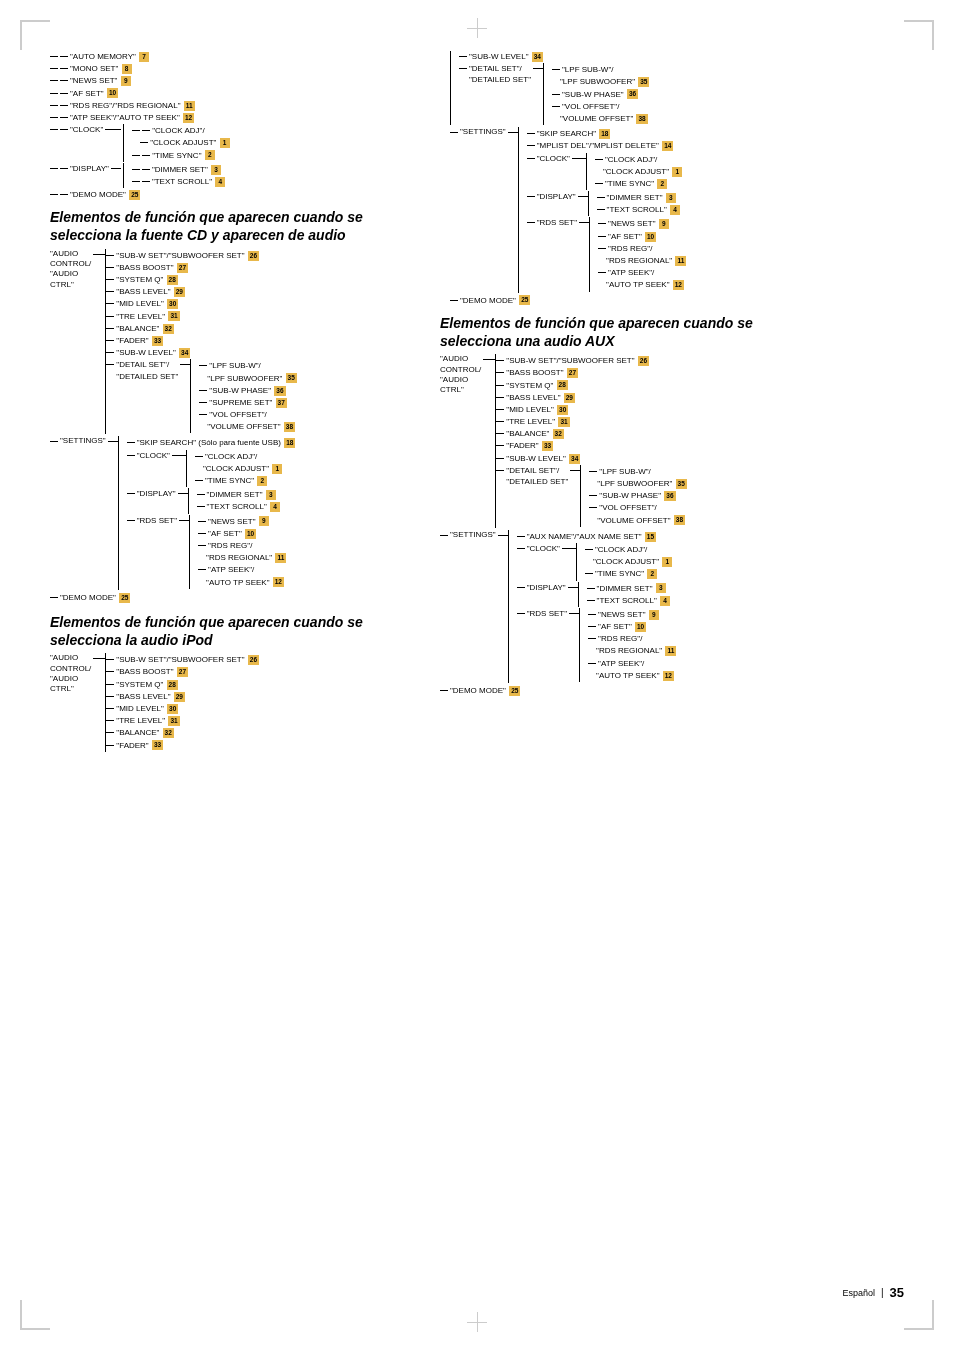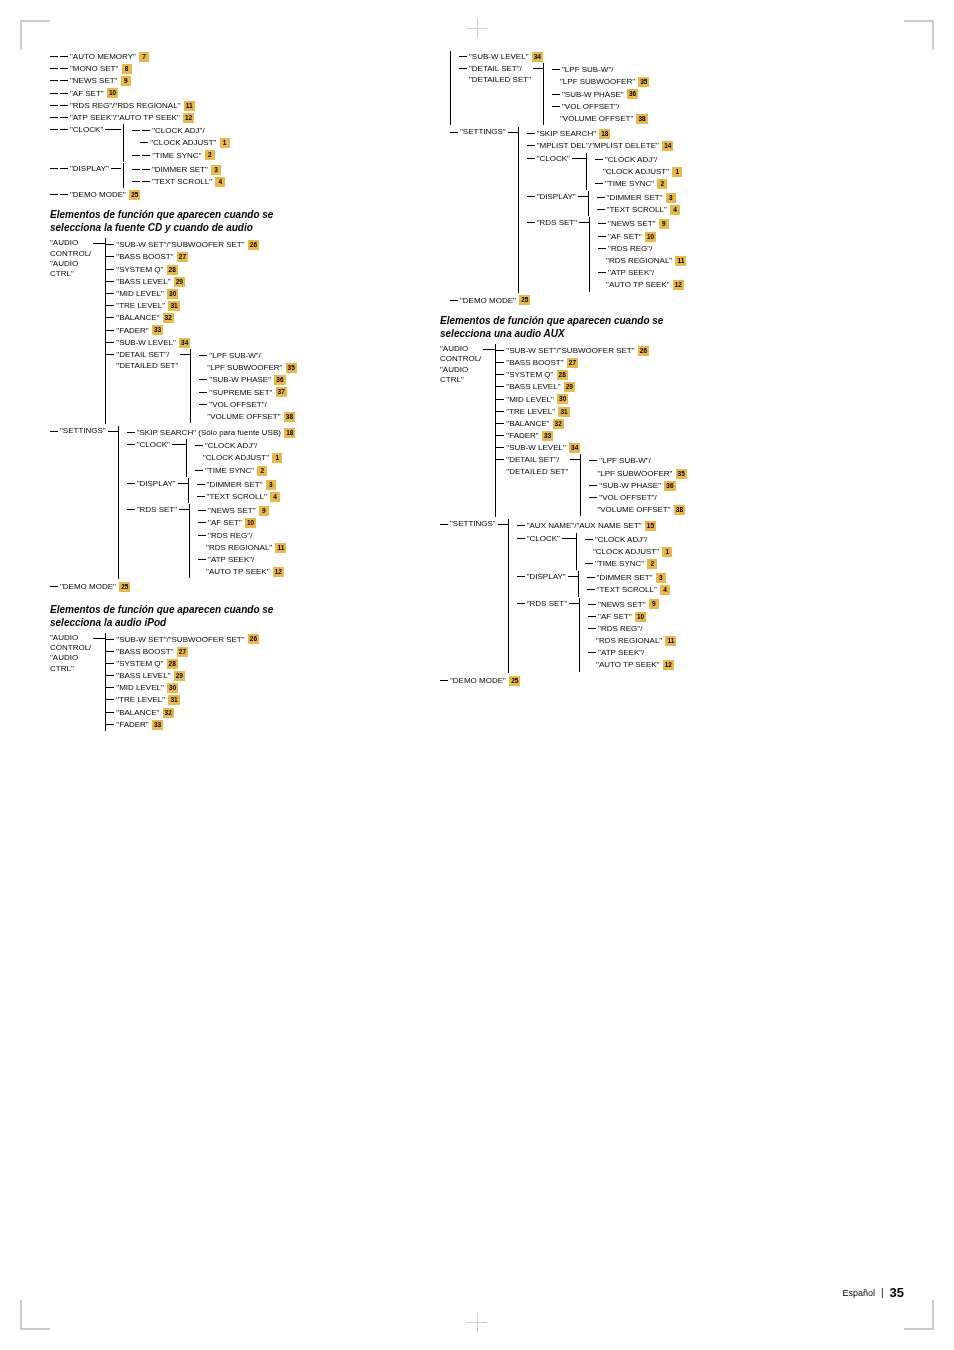--- a/index.html
+++ b/index.html
@@ -69,21 +69,21 @@
       width: 370px;
       flex-shrink: 0;
     }
 
     .col-right {
       flex: 1;
     }
 
     
     .section-heading {
-      font-size: 10px;
+      font-size: 14px;
       font-weight: bold;
       font-style: italic;
       margin-bottom: 4px;
       line-height: 1.3;
     }
 
     
     .tree-section {
       margin-bottom: 10px;
       position: relative;
@@ -246,21 +246,21 @@
 
           <div class="tree-item">
             <span style="display:inline-block;width:8px;height:1px;background:#000;flex-shrink:0;margin-top:5px;margin-right:2px;"></span>
             <span class="label">"DEMO MODE" <span class="badge">25</span></span>
           </div>
         </div>
       </div>
 
       <div class="section-heading" style="margin-top:8px;">
         <div>Elementos de función que aparecen cuando se</div>
-        <div>selecciona la fuente CD y cuando de audio</div>
+        <div>selecciona la fuente CD y aparecen de audio</div>
       </div>
 
       <div class="tree-section">
         <div style="display:flex; align-items:flex-start;">
 
           <div style="font-size:8px; white-space:nowrap; padding-top:0; margin-right:2px; line-height:1.3;">
             <div>"AUDIO</div>
             <div>CONTROL/</div>
             <div>"AUDIO</div>
             <div>CTRL"</div>

